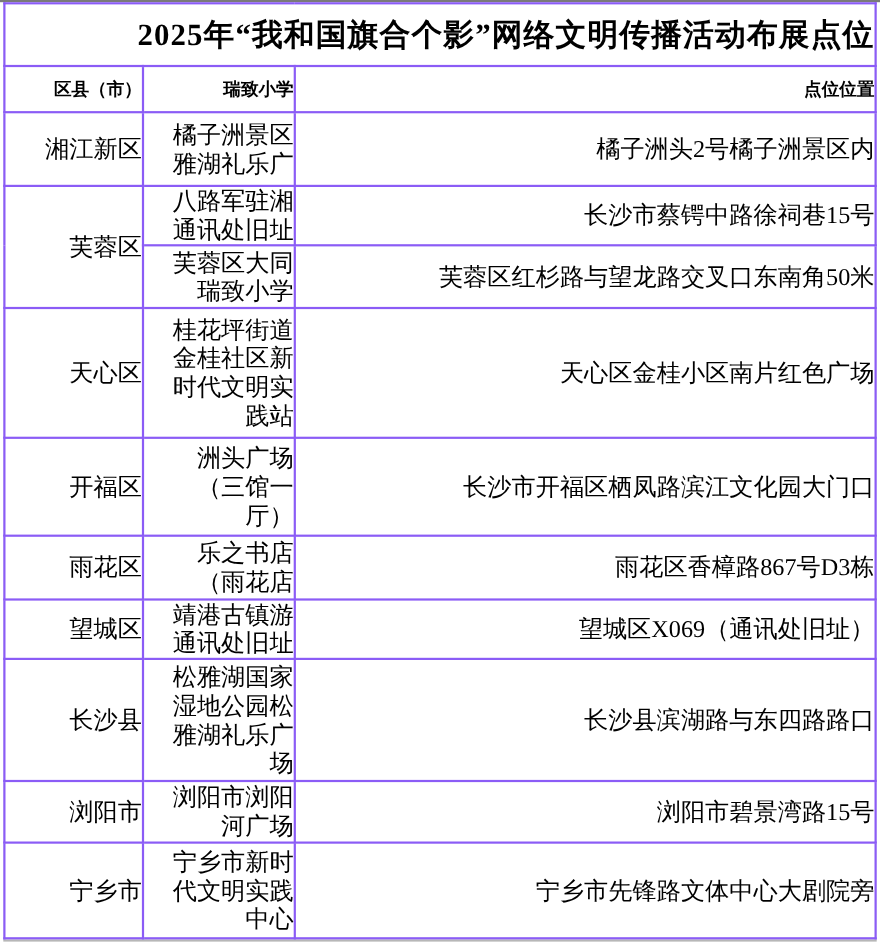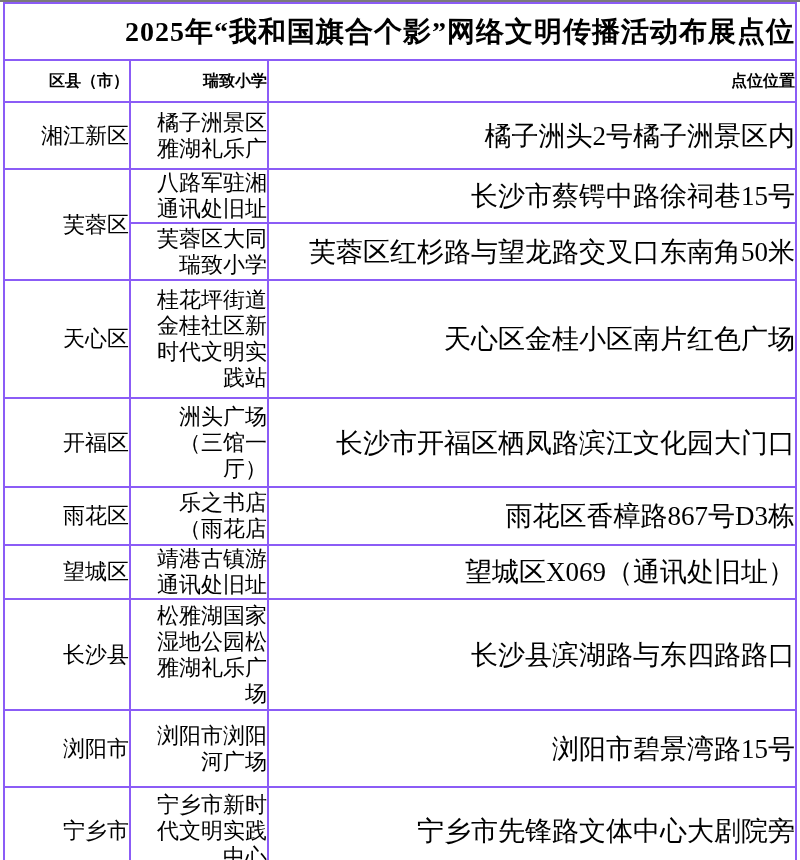--- a/index.html
+++ b/index.html
@@ -57,21 +57,21 @@
     font-size: 22px;
     line-height: 26px;
     margin-top: 40px;
   }
   td.name-cell {
     font-size: 22px;
     line-height: 26px;
     white-space: pre-line;
   }
   td.location-cell {
-    font-size: 27px;
+    font-size: 22px;
     line-height: 26px;
   }
 </style>
 </head>
 <body>
 
 <div class="sheet">
   <div class="top-edge-line"></div>
 
   <table class="points-table">
@@ -135,21 +135,21 @@
           <td class="location-cell">望城区X069（通讯处旧址）</td>
         </tr>
         <tr style="height: 111px;">
           <td class="district-cell" rowspan="1">长沙县</td>
           <td class="name-cell">松雅湖国家
 湿地公园松
 雅湖礼乐广
 场</td>
           <td class="location-cell">长沙县滨湖路与东四路路口</td>
         </tr>
-        <tr style="height: 77px;">
+        <tr style="height: 56px;">
           <td class="district-cell" rowspan="1">浏阳市</td>
           <td class="name-cell">浏阳市浏阳
 河广场</td>
           <td class="location-cell">浏阳市碧景湾路15号</td>
         </tr>
         <tr style="height: 87px;">
           <td class="district-cell" rowspan="1">宁乡市</td>
           <td class="name-cell">宁乡市新时
 代文明实践
 中心</td>

